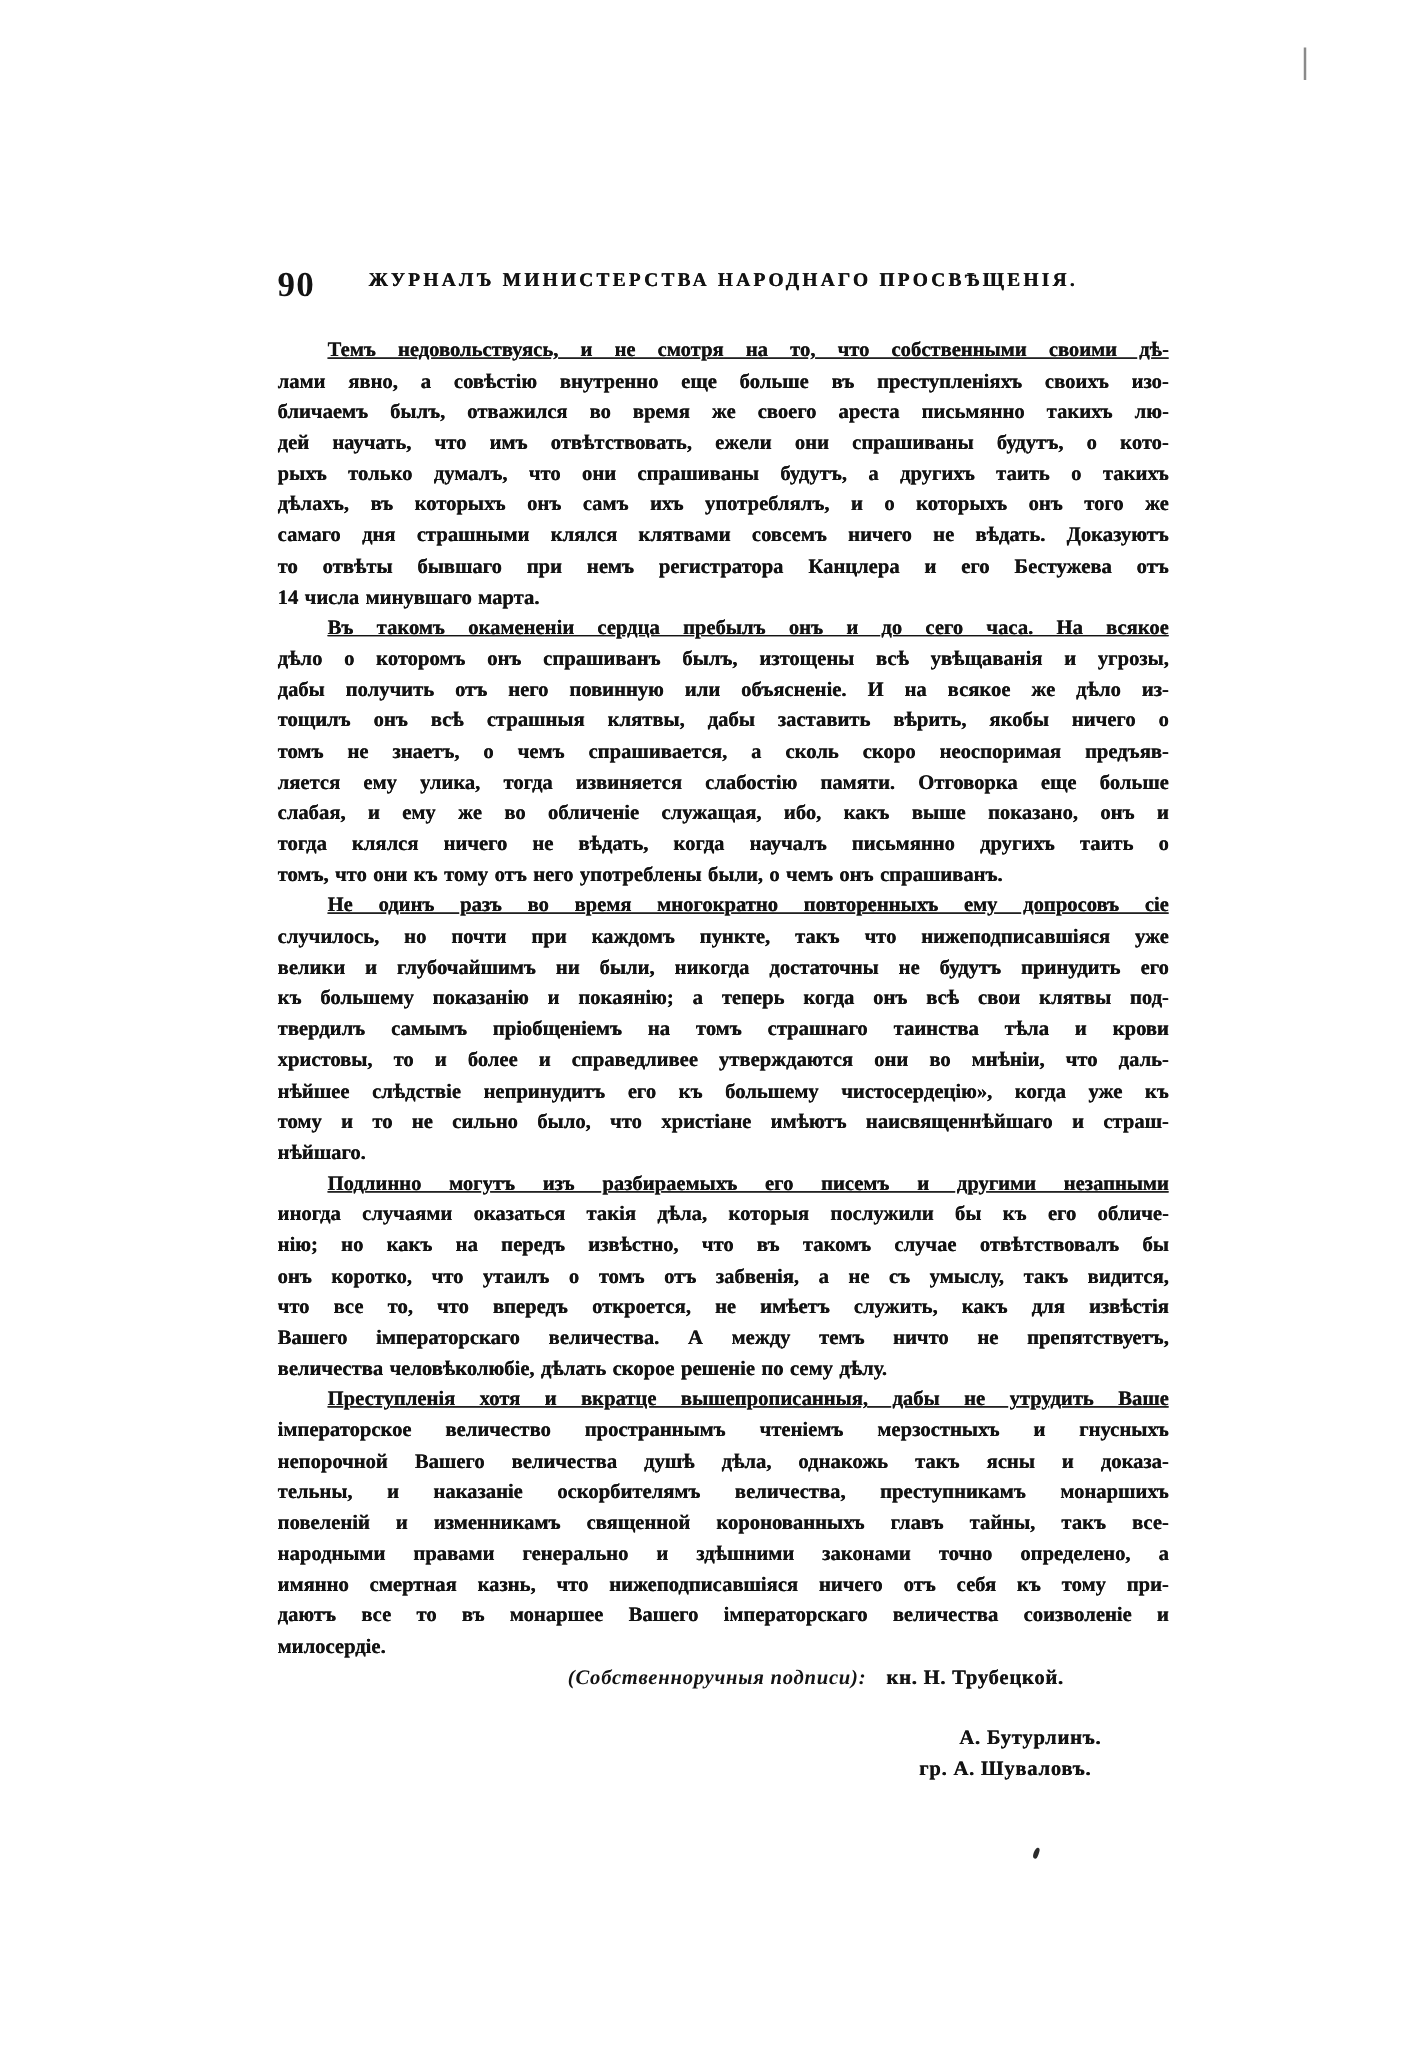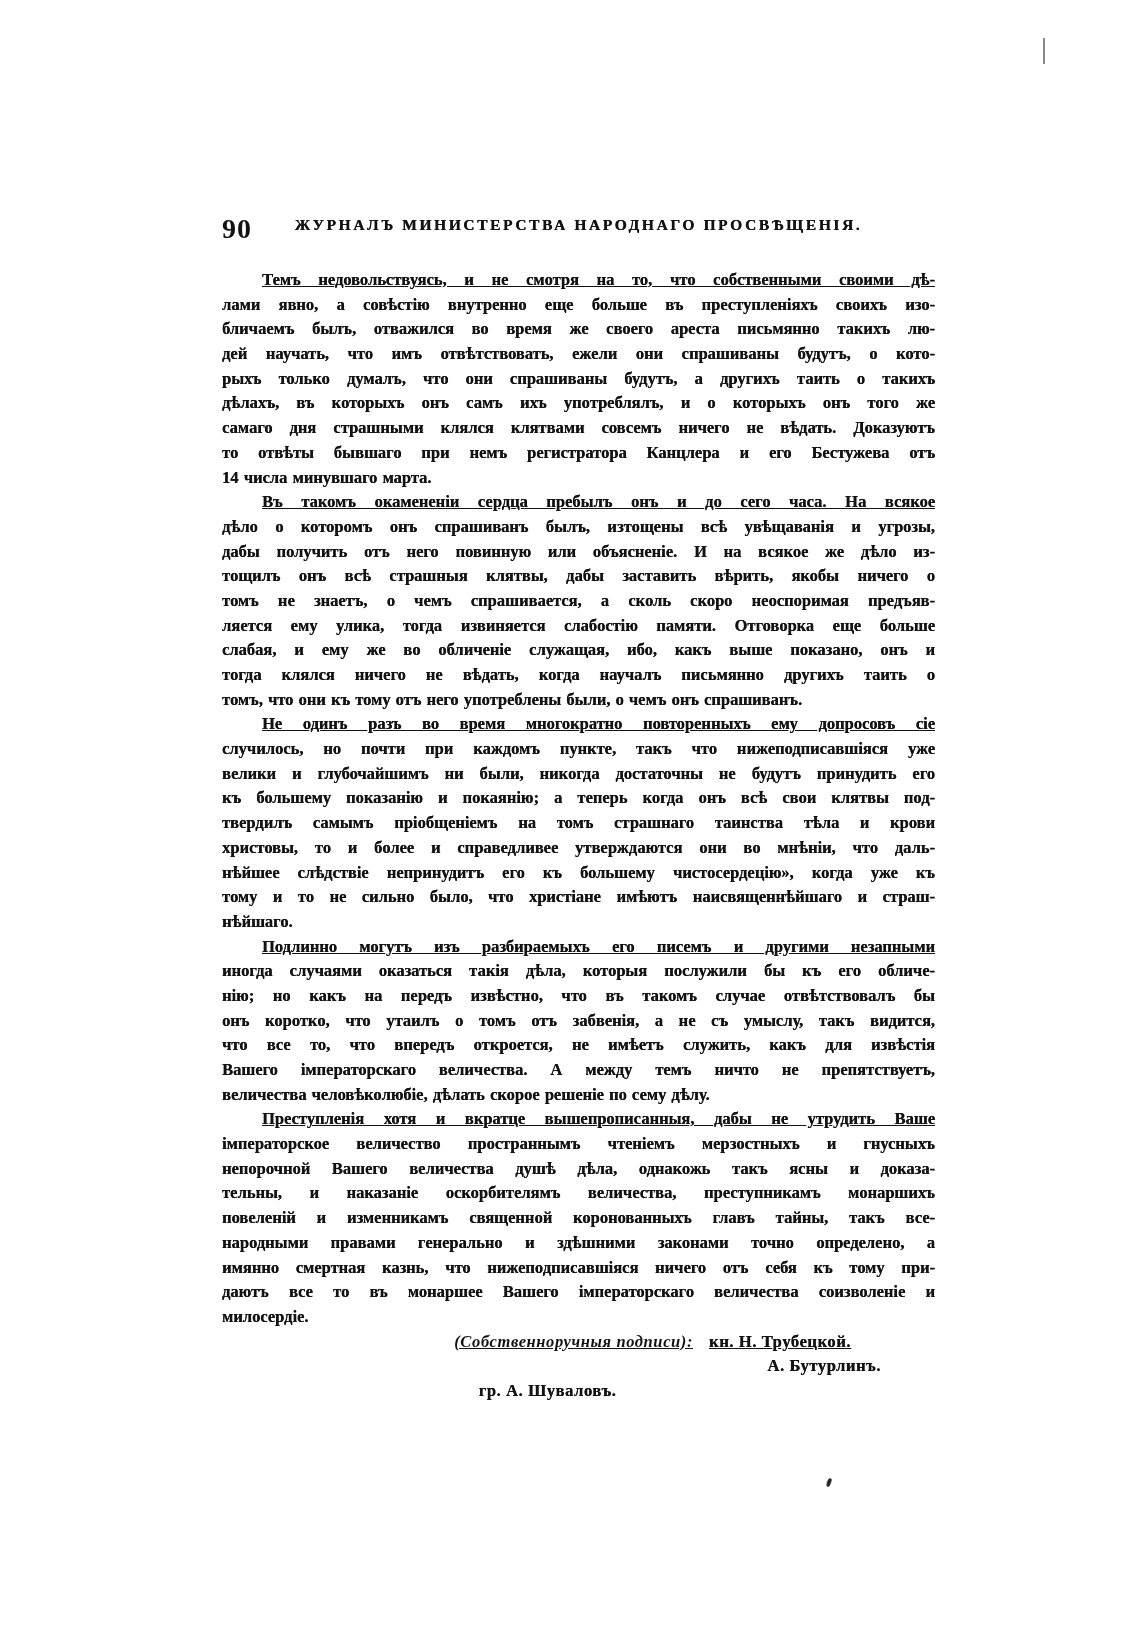--- a/index.html
+++ b/index.html
@@ -47,23 +47,23 @@
     text-align: justify; text-align-last: justify;
     overflow: hidden;
     text-shadow: 0.25px 0 0 #131313;
     word-spacing: 1px;
   }
   .line.first { padding-left: 40px; text-decoration: underline; }
   .line.lastline { text-align-last: left; }
 
   .sigs { font-size: 16.5px; }
   .sig-row { line-height: 24.7px; height: 24.7px; text-align: right; }
-  .sig-row.row1 { padding-right: 84px; text-decoration: underline; }
-  .sig-row.row2 { padding-right: 54px; }
-  .sig-row.row3 { padding-right: 62px; text-align: center; }
+  .sig-row.row1 { padding-right: 84px; }
+  .sig-row.row2 { padding-right: 54px; margin-top: 24px; }
+  .sig-row.row3 { padding-right: 62px; }
   .sig-caption {
     font-style: italic; font-weight: 600;
     letter-spacing: 0.6px; margin-right: 16px;
   }
   .sig-name {
     font-weight: 700; letter-spacing: 0.6px;
     text-shadow: 0.3px 0 0 #131313;
   }
 </style>
 </head>

